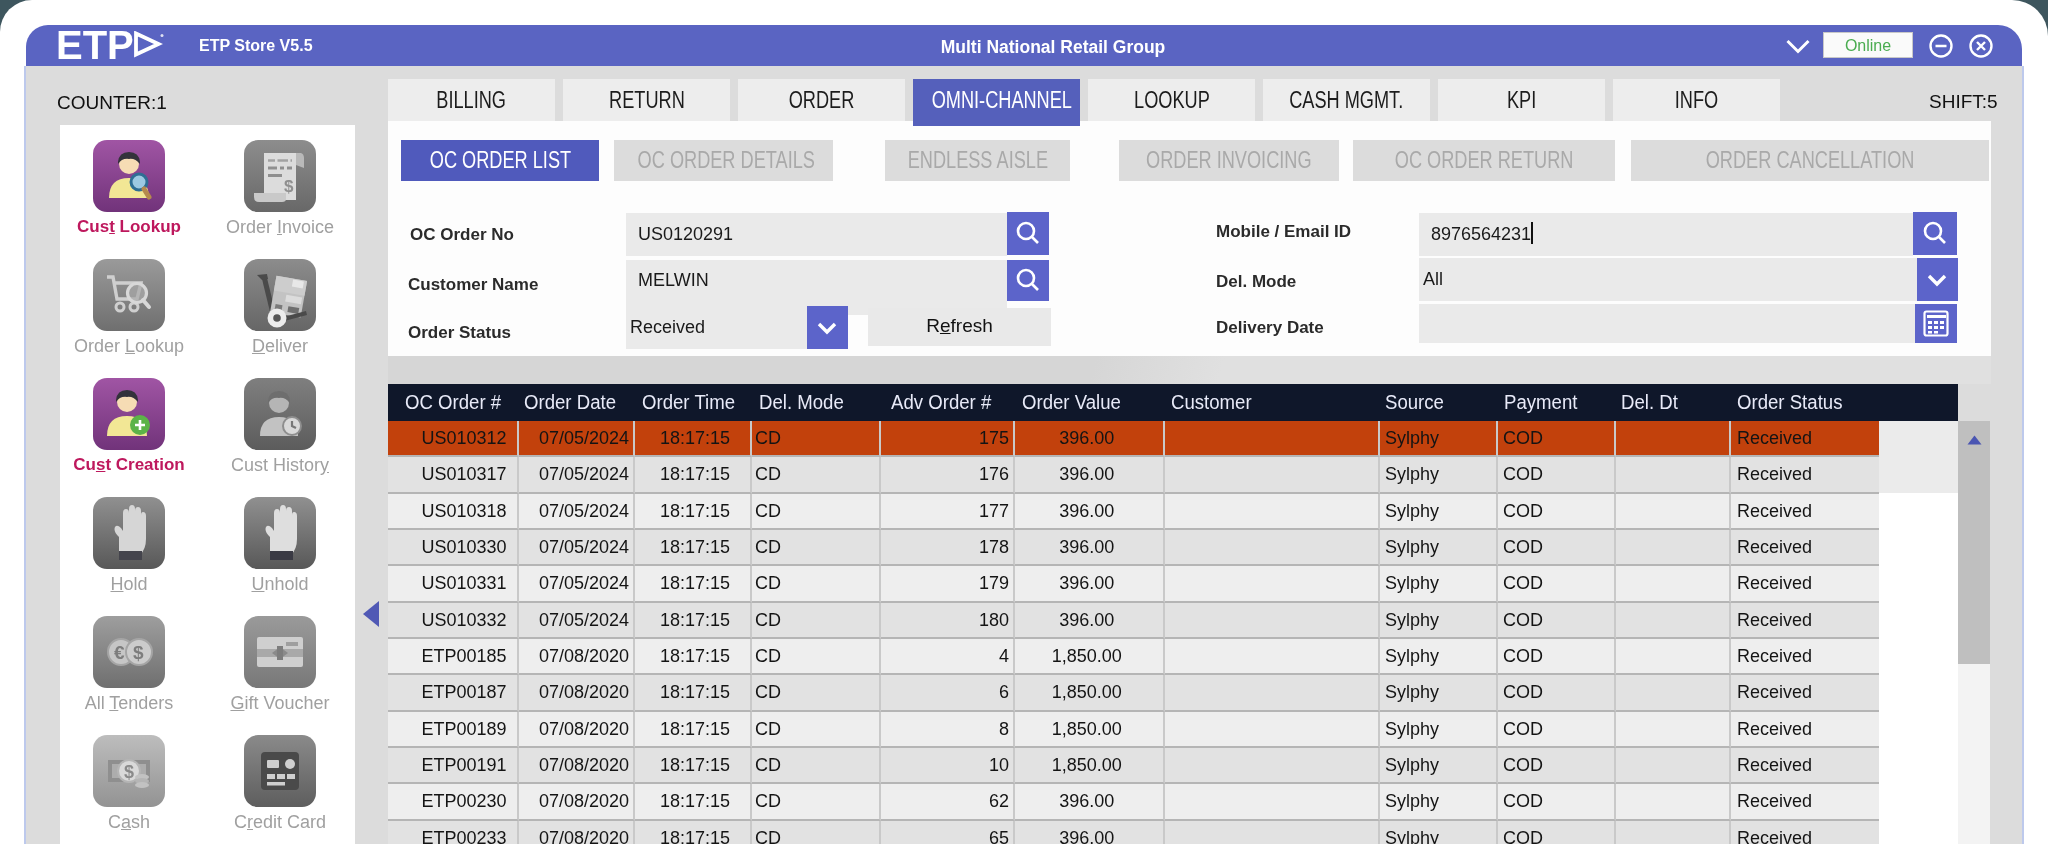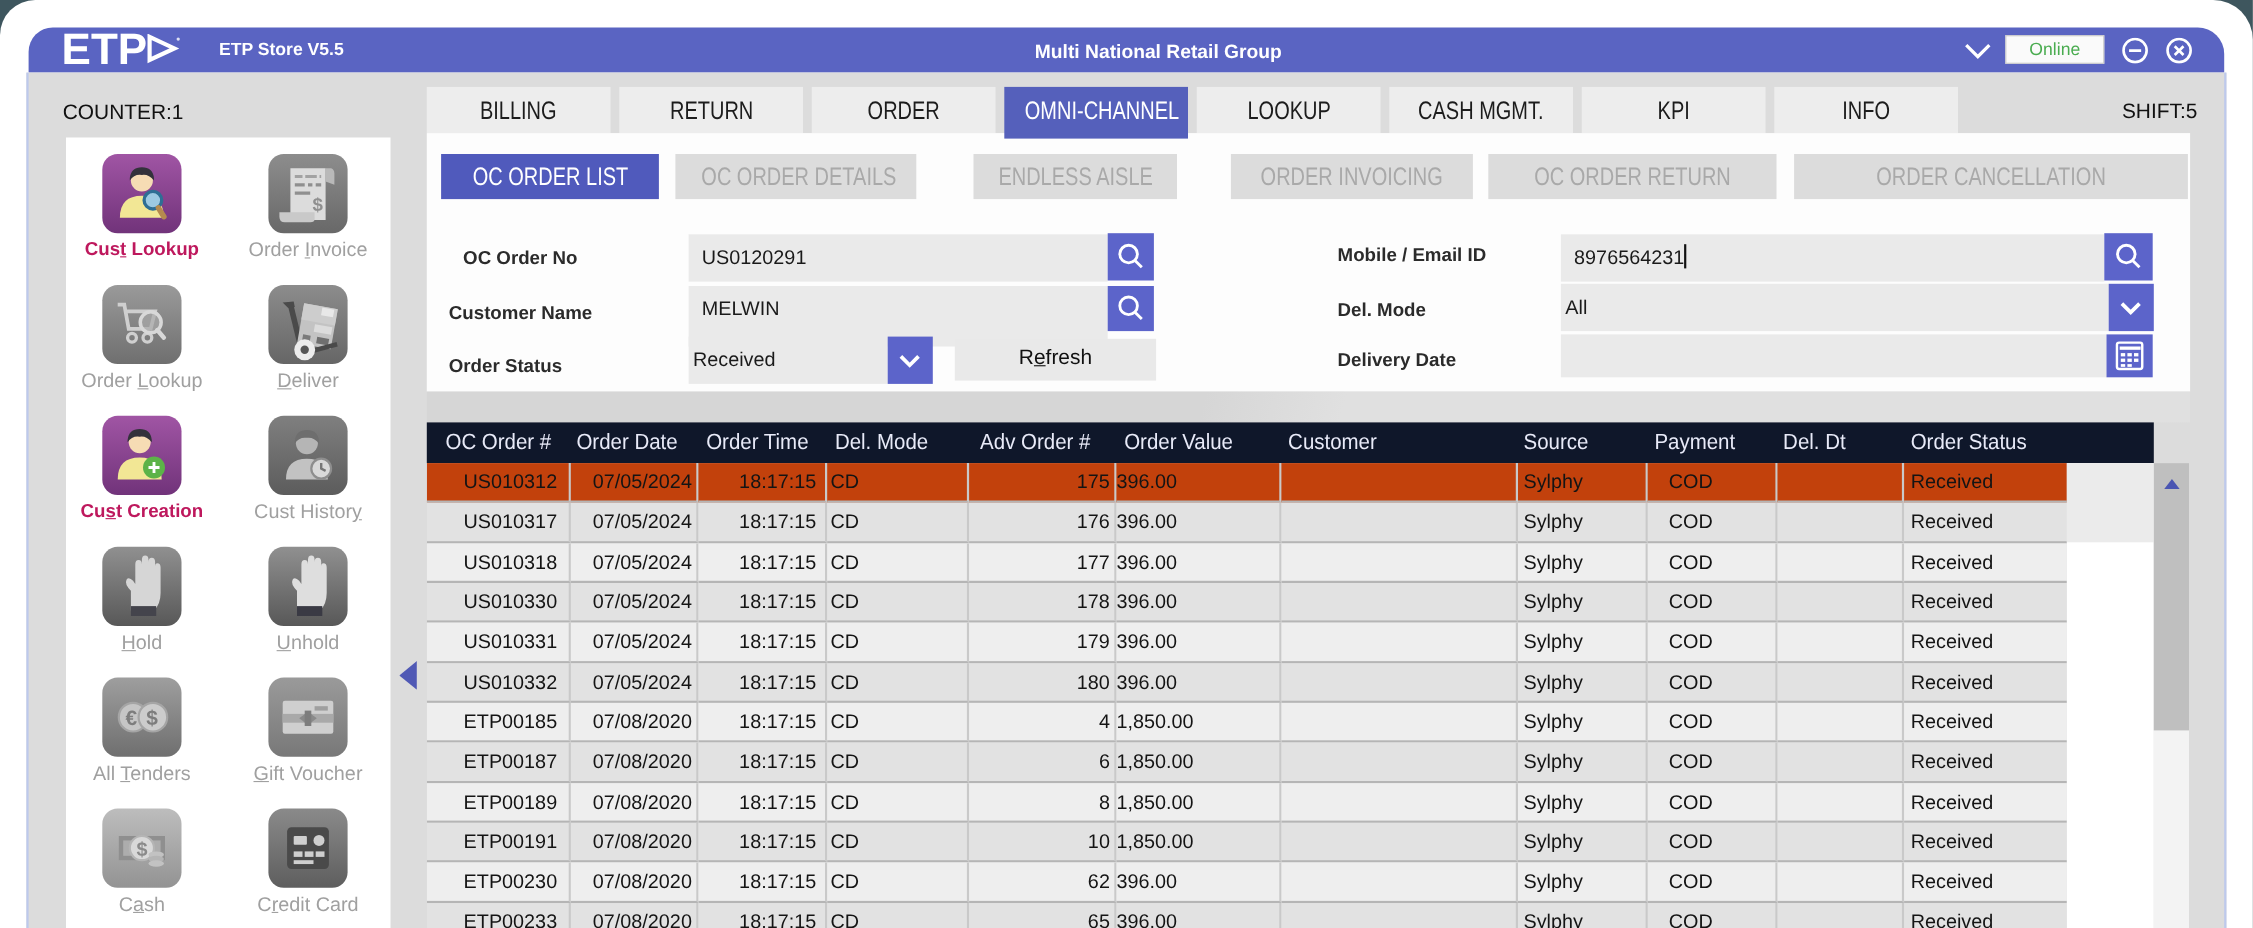--- a/index.html
+++ b/index.html
@@ -56,27 +56,27 @@
   .trows { position:absolute; left:362px; top:355px; width:1491px; height:423px; overflow:hidden; }
   .row { position:relative; width:1491px; height:36.33px; display:flex; }
   .row div { height:100%; border-right:2px solid #c9c9c9; border-bottom:2px solid #b5b5b5;
              font-size:18px; color:#141414; line-height:35px; overflow:hidden; }
   .rowlight div { background:#eeeeee; }
   .rowdark  div { background:#e2e2e2; }
   .rowgreen div { background:#c2410c; }
 
   .c1 { width:130.5px; text-align:right; padding-right:10px; }
   .c2 { width:116.5px; text-align:right; padding-right:4px; }
-  .c3 { width:117px;   text-align:right; padding-right:8px; }
+  .c3 { width:117px;   text-align:right; padding-right:20px; }
   .c4 { width:129px;   padding-left:3px; }
   .c5 { width:134px;   text-align:right; padding-right:4px; }
-  .c6 { width:149.5px; text-align:left; padding-right:4px; }
+  .c6 { width:149.5px; text-align:center; padding-right:4px; }
   .c7 { width:215.5px; }
   .c8 { width:118px; padding-left:5px; }
-  .c9 { width:118px; padding-left:19px; }
+  .c9 { width:118px; padding-left:5px; }
   .c10 { width:115px; }
   .c11 { width:148px; padding-left:6px; border-right:none !important; }
 
   
   .sidebar { position:absolute; left:34px; top:59px; width:295px; height:719px; background:#fff; }
   .tile { position:absolute; width:72px; height:72px; border-radius:14px; }
   .ilabel { position:absolute; width:160px; text-align:center; font-size:18px; color:#a0a0a0; height:20px; line-height:20px; }
   .ilabel.en { color:#be185d; font-weight:bold; font-size:17px; }
 
   
@@ -123,21 +123,21 @@
     <div class="tab" style="left:1587px;width:167px;"><b>INFO</b></div>
 
     <div class="panel"></div>
     <div class="subtab active" style="left:375px;width:198px;"><b>OC ORDER LIST</b></div>
     <div class="subtab" style="left:588px;width:219px;"><b>OC ORDER DETAILS</b></div>
     <div class="subtab" style="left:859px;width:185px;"><b>ENDLESS AISLE</b></div>
     <div class="subtab" style="left:1093px;width:220px;"><b>ORDER INVOICING</b></div>
     <div class="subtab" style="left:1327px;width:262px;"><b>OC ORDER RETURN</b></div>
     <div class="subtab" style="left:1605px;width:358px;"><b>ORDER CANCELLATION</b></div>
 
-    <div class="flabel" style="left:395px;top:159px;">OC Order No</div>
+    <div class="flabel" style="left:384px;top:159px;">OC Order No</div>
     <div class="flabel" style="left:382px;top:209px;">Customer Name</div>
     <div class="flabel" style="left:382px;top:257px;">Order Status</div>
     <div class="finput" style="left:600px;top:147px;width:381px;height:43px;">US0120291</div>
     <div class="finput" style="left:600px;top:194px;width:381px;height:55px;line-height:41px;">MELWIN</div>
     <div class="finput" style="left:600px;top:240px;width:181px;height:43px;padding-left:4px;">Received</div>
 
     <div class="flabel" style="left:1190px;top:156px;">Mobile / Email ID</div>
     <div class="flabel" style="left:1190px;top:206px;">Del. Mode</div>
     <div class="flabel" style="left:1190px;top:252px;">Delivery Date</div>
     <div class="finput" style="left:1393px;top:147px;width:494px;height:43px;">8976564231<span style="display:inline-block;width:1.5px;height:22px;background:#111;vertical-align:-4px;"></span></div>

